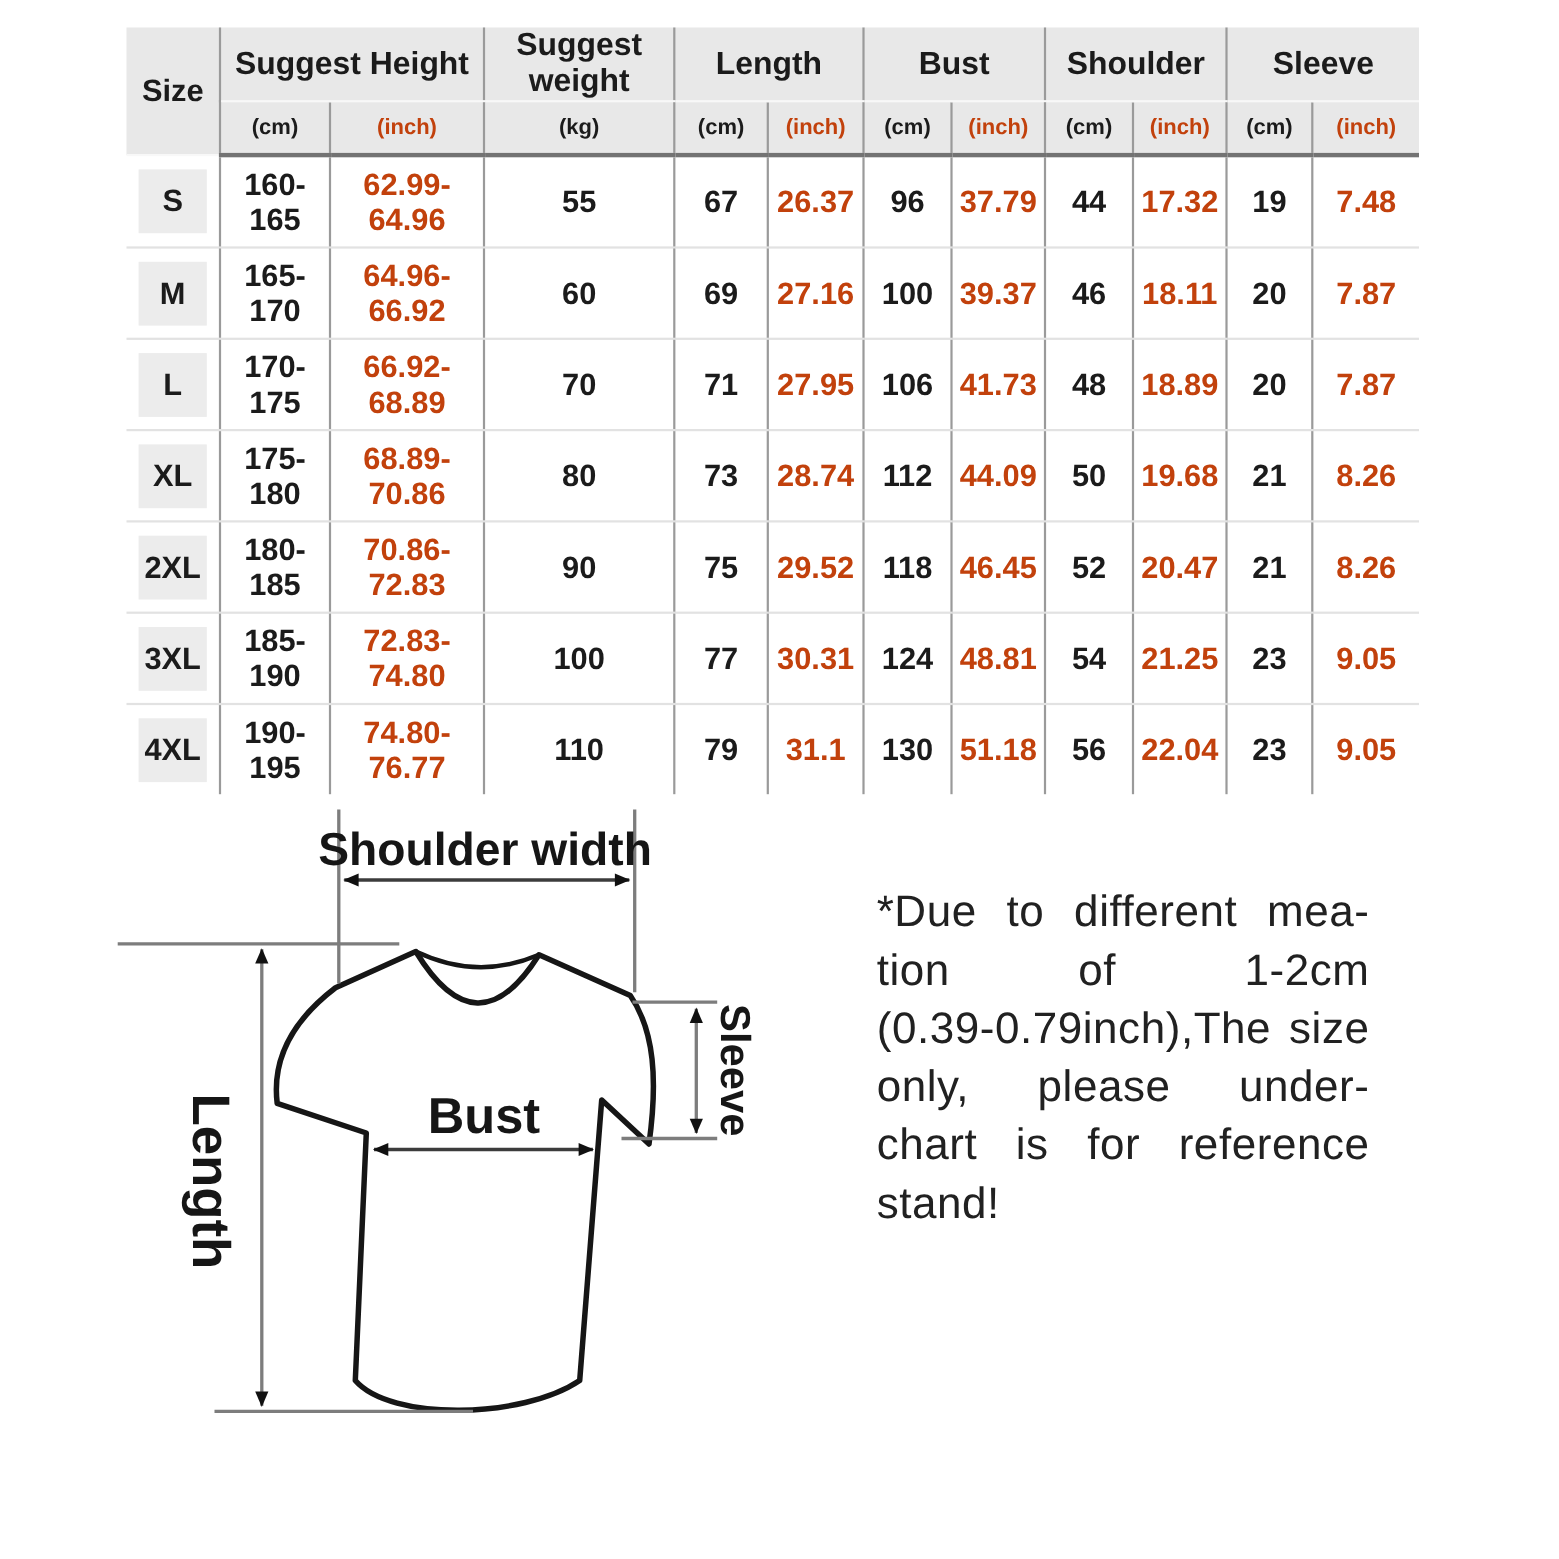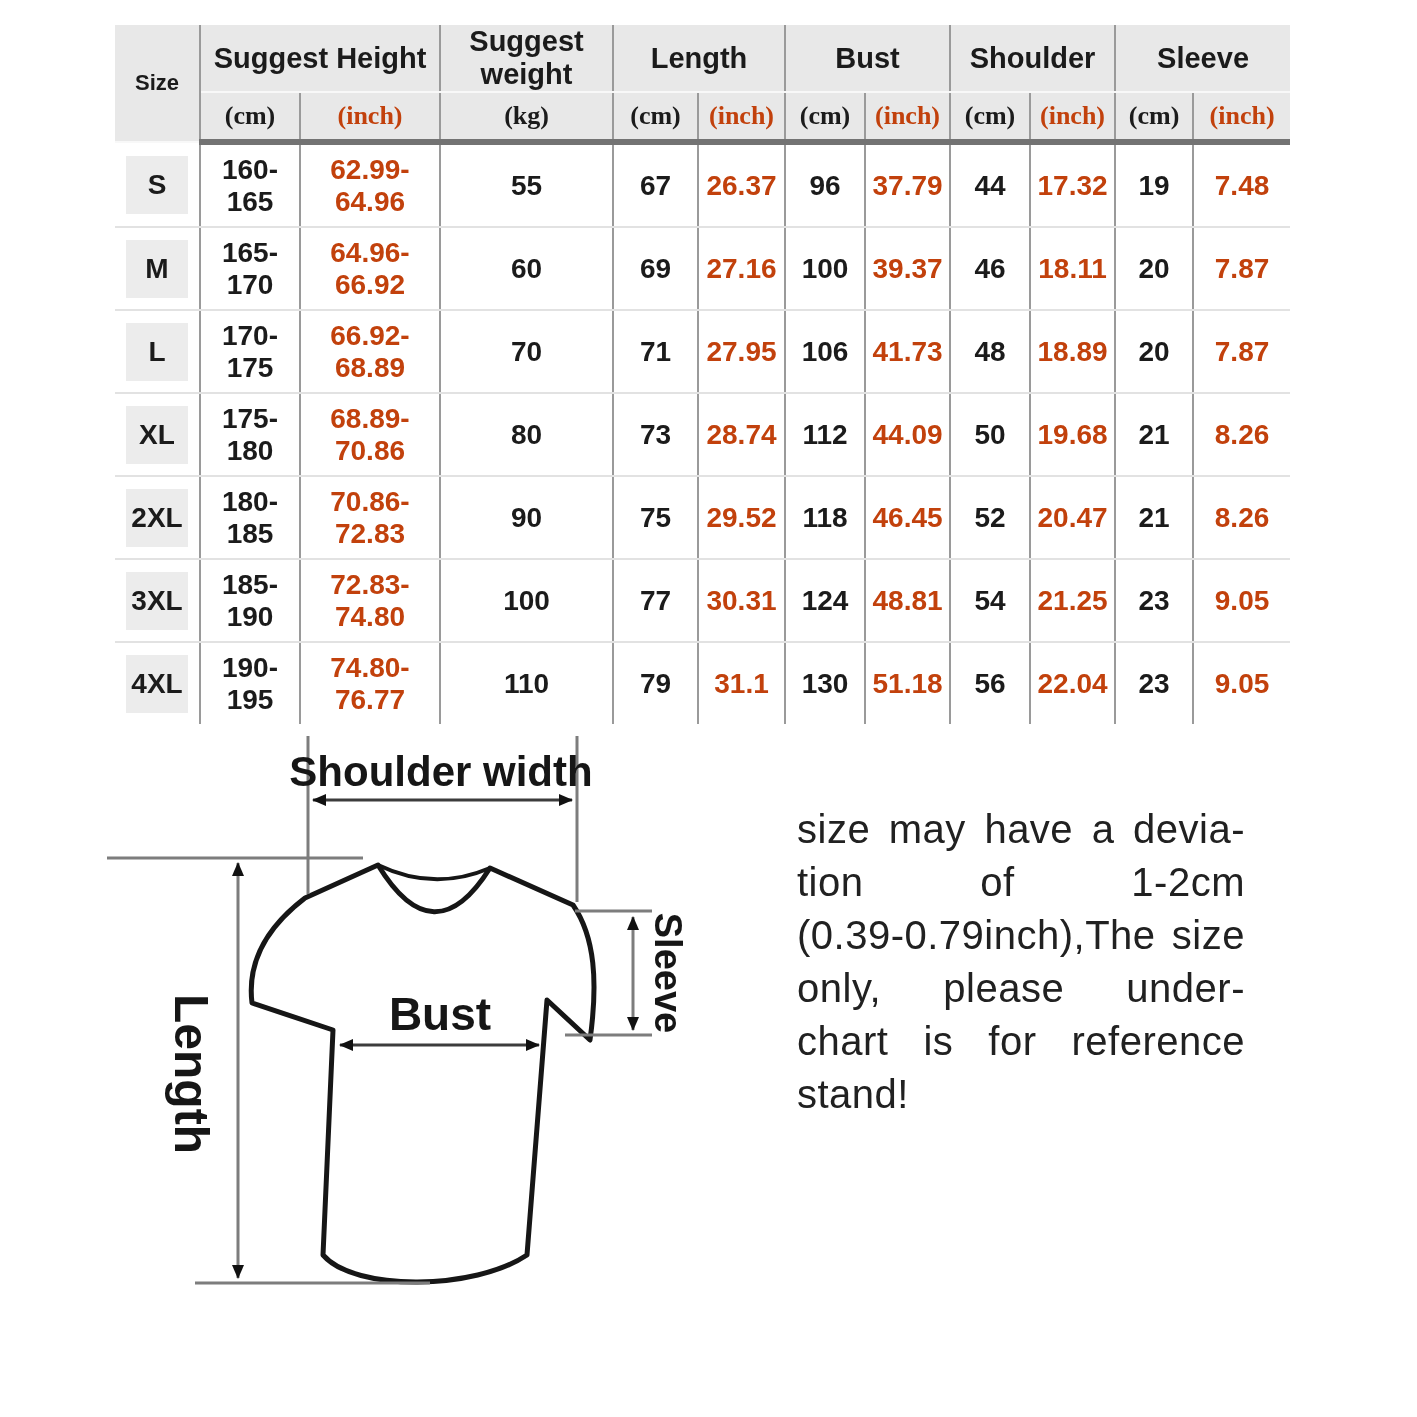--- a/index.html
+++ b/index.html
@@ -8,22 +8,22 @@
   
   .chart-wrap{position:absolute;left:115px;top:25px;width:1175px;}
   table.size-chart{border-collapse:collapse;table-layout:fixed;width:1175px;}
   table.size-chart th, table.size-chart td{
     padding:0;text-align:center;vertical-align:middle;
     border-right:2px solid #9a9a9a;
   }
   table.size-chart th:last-child, table.size-chart td:last-child{border-right:none;}
   thead th{background:#e8e8e8;font-size:29px;font-weight:700;}
   thead tr.h1 th{height:50px;border-bottom:2px solid #f8f8f8;}
-  thead tr.h2 th{height:46px;font-size:26px;border-bottom:6px solid #737373;font-family:Liberation Serif, serif;}
-  thead th.size-head{font-size:22px;}
+  thead tr.h2 th{height:46px;font-size:20px;border-bottom:4px solid #737373;}
+  thead th.size-head{font-size:28px;}
   tbody td{height:81px;font-size:28px;font-weight:700;background:#ffffff;border-bottom:2px solid #e2e2e2;}
   tbody tr:last-child td{border-bottom:none;}
   .inch{color:#c2410c;}
   td.size-col{border-right:2px solid #9a9a9a;}
   .size-badge{width:74%;height:58px;margin:0 auto;background:#ececec;display:flex;align-items:center;justify-content:center;font-weight:700;font-size:28px;}
 
   
   .diagram{position:absolute;left:95px;top:722px;width:645px;height:592px;}
   .diagram text{fill:#161616;font-family:"Liberation Sans","DejaVu Sans",sans-serif;font-weight:600;}
 
@@ -229,19 +229,19 @@
   <line x1="245" y1="323" x2="444" y2="323" stroke="#3c3c3c" stroke-width="3" marker-start="url(#mStart)" marker-end="url(#mEnd)"></line>
   <text x="345" y="308" font-size="46" text-anchor="middle">Bust</text>
 
   <line x1="480" y1="189" x2="557" y2="189" stroke="#7d7d7d" stroke-width="3"></line>
   <line x1="538" y1="195" x2="538" y2="308" stroke="#7d7d7d" stroke-width="3" marker-start="url(#mStart)" marker-end="url(#mEnd)"></line>
   <line x1="470" y1="313" x2="557" y2="313" stroke="#7d7d7d" stroke-width="3"></line>
   <text x="560" y="251" font-size="38" text-anchor="middle" transform="rotate(90 560 251)">Sleeve</text>
 </svg>
 
 <div class="disclaimer">
-    <div class="disc-line">size may have a devia-</div>
+    <div class="disc-line">*Due to different mea-</div>
     <div class="disc-line">tion of 1-2cm</div>
     <div class="disc-line">(0.39-0.79inch),The size</div>
     <div class="disc-line">only, please under-</div>
     <div class="disc-line">chart is for reference</div>
     <div class="disc-line last">stand!</div>
   </div>
 
 </body></html>

